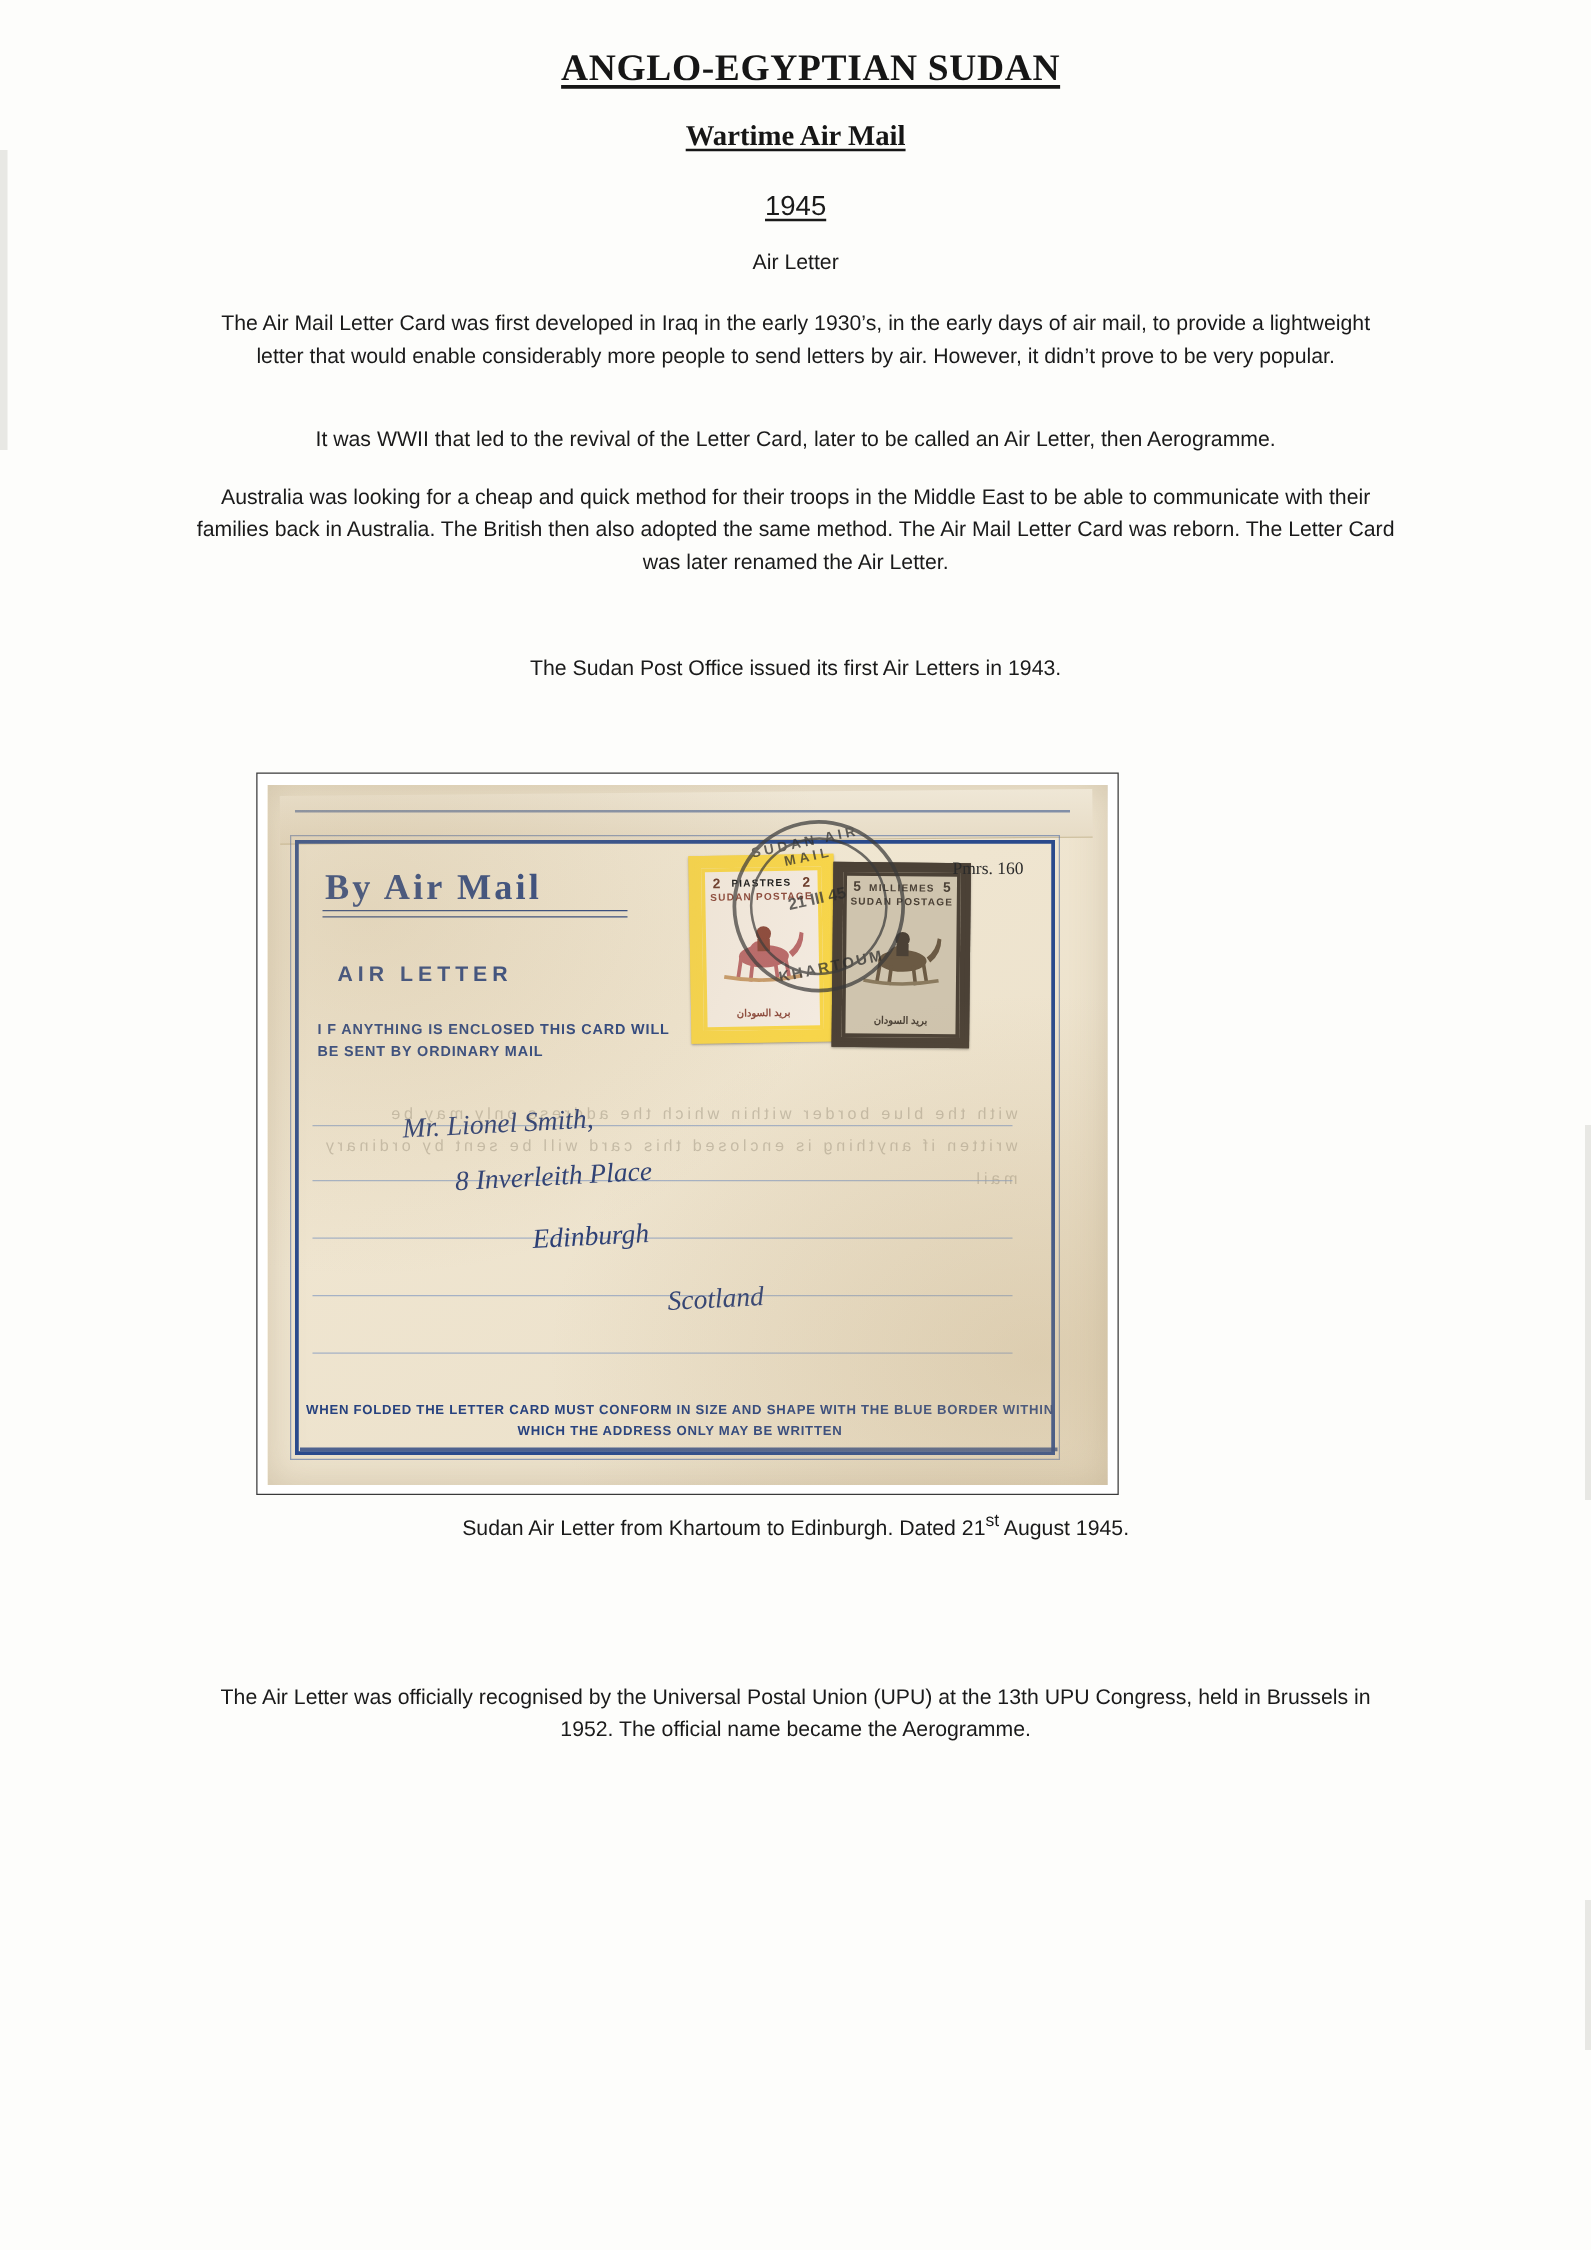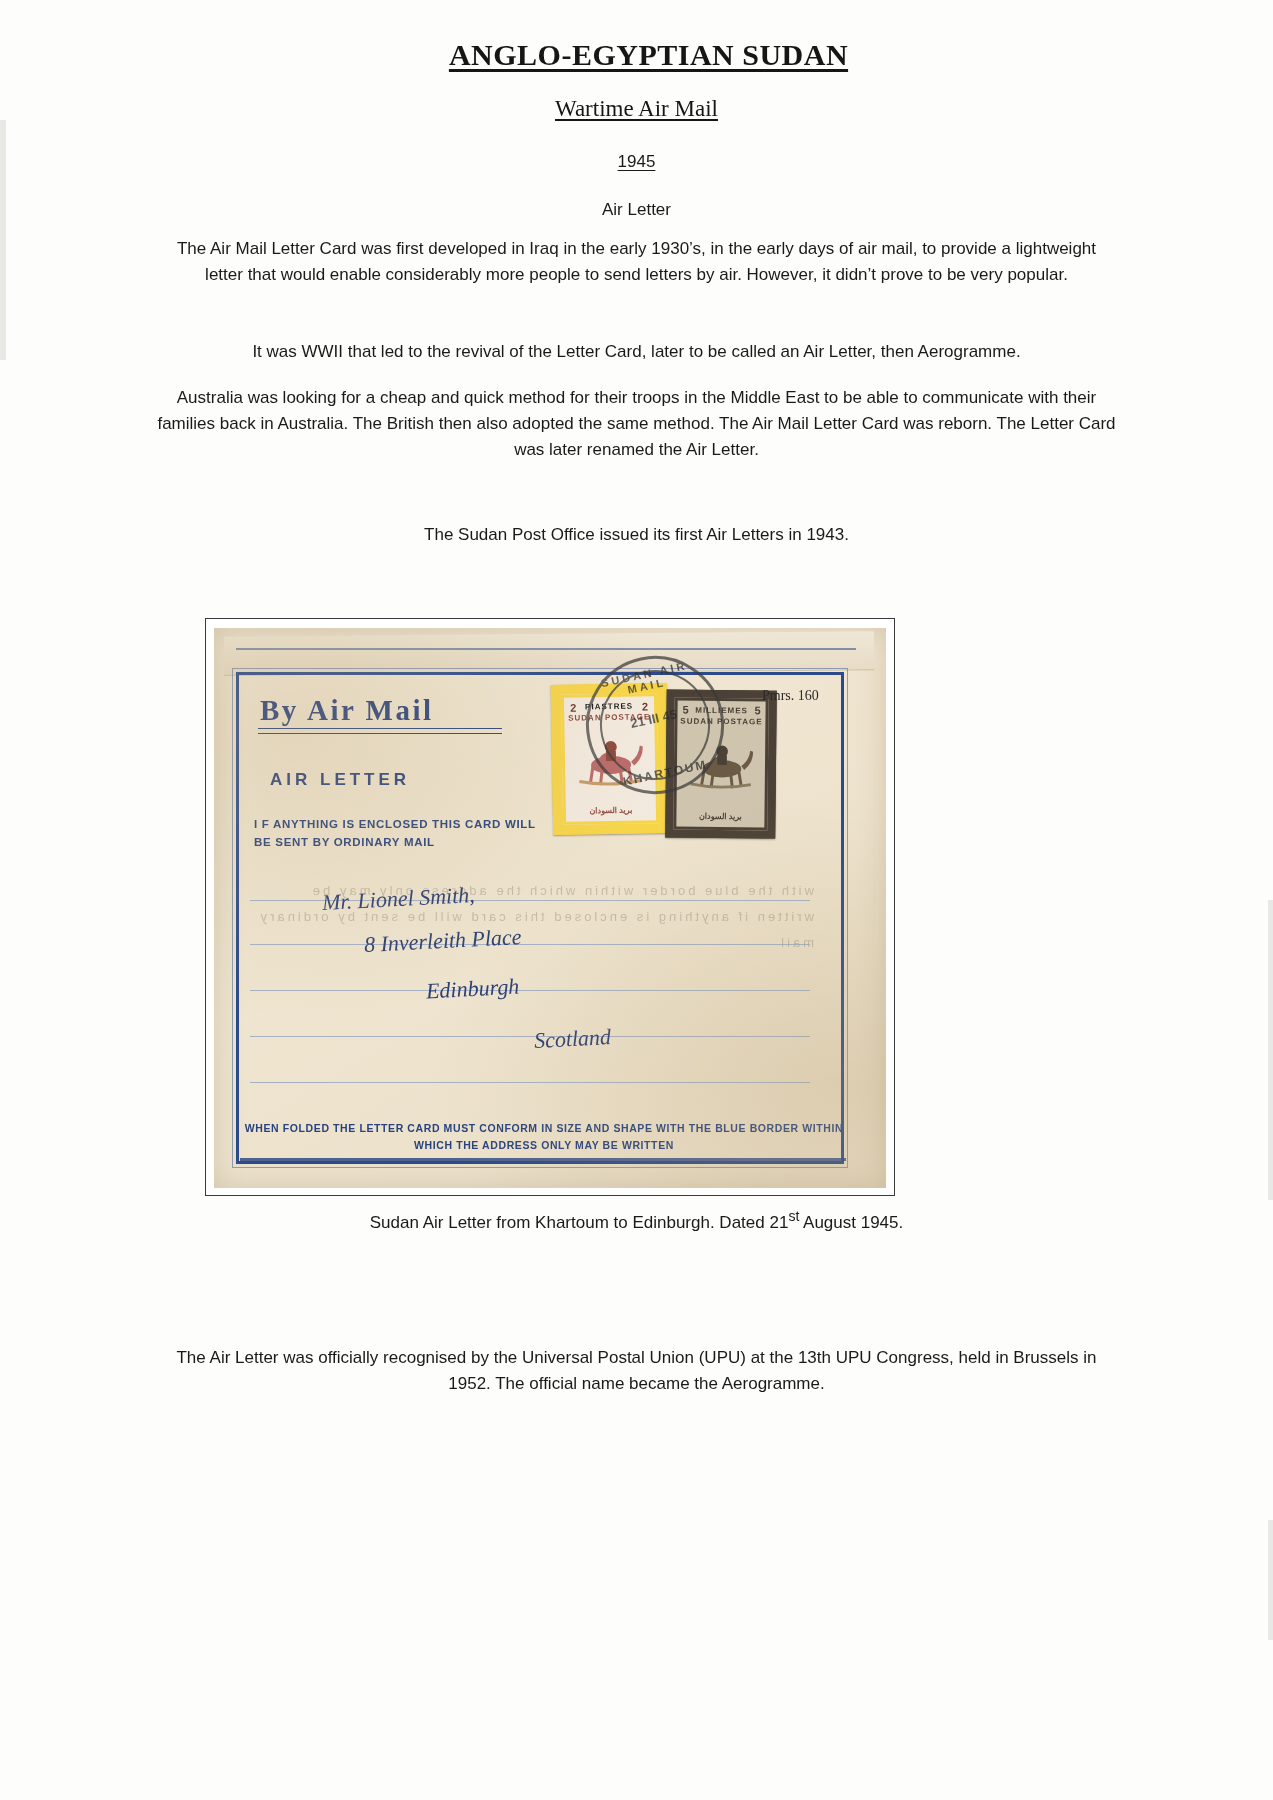--- a/index.html
+++ b/index.html
@@ -41,32 +41,32 @@
     color: #161616;
   }
   .subtitle {
     position: absolute;
     top: 96px;
     left: 0;
     width: 100%;
     text-align: center;
     font-family: "Liberation Serif", serif;
     font-size: 23px;
-    font-weight: normal;
+    font-weight: bold;
     text-decoration: underline;
     text-underline-offset: 3px;
     color: #161616;
   }
   .year {
     position: absolute;
     top: 152px;
     left: 0;
     width: 100%;
     text-align: center;
-    font-size: 17px;
+    font-size: 22px;
     text-decoration: underline;
     text-underline-offset: 3px;
   }
   .doctype {
     position: absolute;
     top: 200px;
     left: 0;
     width: 100%;
     text-align: center;
     font-size: 17px;
@@ -74,21 +74,21 @@
 
   .para {
     position: absolute;
     left: 50%;
     transform: translateX(-50%);
     width: 960px;
     text-align: center;
     font-size: 17px;
     line-height: 1.53;
   }
-  .p1 { top: 236px; text-align: center; }
+  .p1 { top: 246px; text-align: center; }
   .p2 { top: 339px; }
   .p3 { top: 385px; }
   .p4 { top: 522px; }
 
   
   .item-frame {
     position: absolute;
     left: 205px;
     top: 618px;
     width: 690px;

